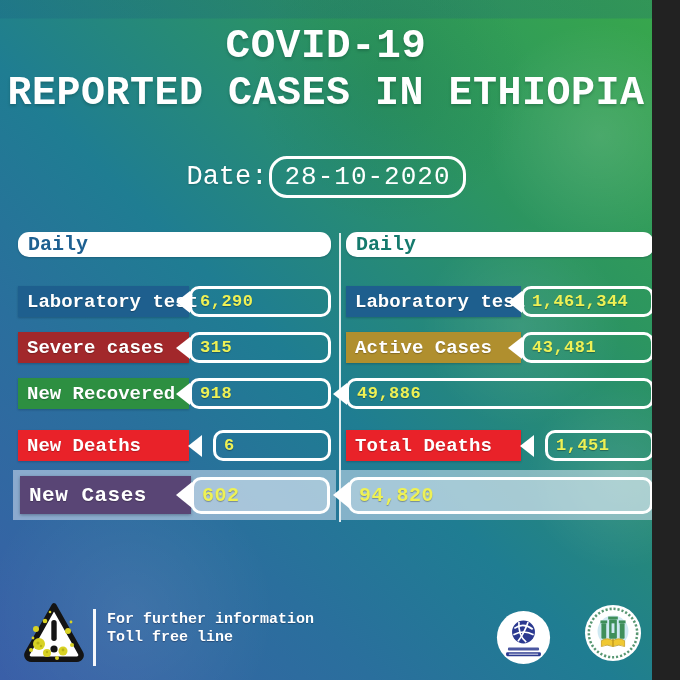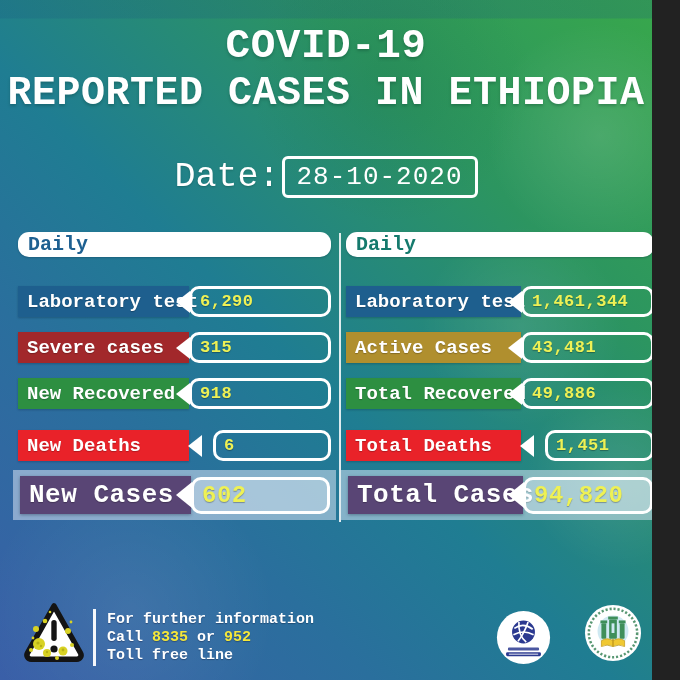--- a/index.html
+++ b/index.html
@@ -16,22 +16,22 @@
       linear-gradient(45deg, #3a5fa8 0%, #2a6f9d 28%, #1f7d92 46%, #2c9560 74%, #38a74c 100%);
   }
   
   .title{position:absolute;top:22px;left:0;width:100%;text-align:center;color:#fff;
          font-weight:bold;line-height:48px;letter-spacing:0.5px;
          text-shadow:0 2px 3px rgba(0,40,30,0.25);}
   .title .l1{font-size:41px;}
   .title .l2{font-size:40px;}
   
   .date-row{position:absolute;top:156px;left:0;width:100%;display:flex;justify-content:center;align-items:center;}
-  .date-label{color:#fff;font-size:35px;margin-right:2px;text-shadow:0 1px 2px rgba(0,40,30,0.25);}
-  .date-box{border:3px solid #fff;border-radius:6px;padding:3px 12px;color:#fff;font-size:26px;
+  .date-label{color:#fff;font-size:27px;margin-right:2px;text-shadow:0 1px 2px rgba(0,40,30,0.25);}
+  .date-box{border:3px solid #fff;border-radius:18px;padding:3px 12px;color:#fff;font-size:26px;
             letter-spacing:1px;}
   
   .col{position:absolute;top:232px;height:292px;}
   .col-daily{left:18px;width:313px;}
   .col-total{left:346px;width:308px;}
   .col-divider{position:absolute;left:339px;top:233px;width:2px;height:289px;background:rgba(255,255,255,0.85);}
   .colhead{height:25px;background:#fff;display:flex;align-items:center;padding-left:10px;
            font-size:20px;font-weight:bold;box-shadow:0 1px 2px rgba(0,30,50,0.25);border-radius:11px;}
   .row{position:absolute;left:0;right:0;display:flex;align-items:center;}
   .r1{top:54px;} .r2{top:100px;} .r3{top:146px;} .r4{top:198px;gap:12px;}
@@ -43,24 +43,24 @@
          border-right:14px solid #fff;margin-left:-13px;position:relative;z-index:2;flex:none;}
   .vbox{flex:1;height:31px;box-sizing:border-box;border:3px solid #fff;border-radius:10px;margin-left:-1px;
         display:flex;align-items:center;padding-left:8px;overflow:hidden;}
   .val{color:#eef155;font-size:17px;font-weight:bold;letter-spacing:0.5px;white-space:nowrap;
        text-shadow:0 1px 1px rgba(0,0,0,0.3);}
   
   .band{position:absolute;left:-5px;right:-5px;top:238px;height:50px;background:rgba(222,232,248,0.52);
         display:flex;align-items:center;padding-left:7px;padding-right:6px;box-sizing:border-box;}
   .col-total .band{right:-16px;padding-right:17px;}
   .band .bar{height:38px;box-shadow:0 1px 3px rgba(0,20,40,0.35);}
-  .band .lbl{font-size:26px;letter-spacing:0.5px;}
+  .band .lbl{font-size:21px;letter-spacing:0.5px;}
   .band .arrow{border-top-width:13px;border-bottom-width:13px;border-right-width:16px;margin-left:-15px;}
   .band .vbox{height:37px;background:rgba(244,248,255,0.30);}
-  .band .val{font-size:24px;}
+  .band .val{font-size:20px;}
   
   .warn{position:absolute;left:22px;top:600px;width:64px;height:66px;}
   .foot-divider{position:absolute;left:93px;top:609px;width:3px;height:57px;background:rgba(255,255,255,0.95);}
   .info{position:absolute;left:107px;top:611px;color:#fff;font-size:15px;font-weight:bold;line-height:18px;
         text-shadow:0 1px 1px rgba(0,0,30,0.3);}
   .phone{color:#f5e83a;}
   .logo{position:absolute;}
   .logo-moh{left:496px;top:610px;width:55px;height:55px;}
   .logo-ephi{left:584px;top:604px;width:58px;height:58px;}
 </style>
@@ -152,43 +152,37 @@
       <div class="bar" style="background-color: rgb(176, 143, 46);">
         <span class="lbl">Active Cases</span>
       </div>
       <div class="arrow"></div>
       <div class="vbox">
         <span class="val">43,481</span>
       </div>
     </div>
 
     <div class="row r3">
-      <div class="bar" style="background-color: rgb(45, 143, 65);">
-        <span class="lbl">Total Recovered</span>
-      </div>
       <div class="arrow"></div>
       <div class="vbox">
         <span class="val">49,886</span>
       </div>
     </div>
 
     <div class="row r4">
       <div class="bar" style="background-color: rgb(233, 34, 41);">
         <span class="lbl">Total Deaths</span>
       </div>
       <div class="arrow"></div>
       <div class="vbox">
         <span class="val">1,451</span>
       </div>
     </div>
 
     <div class="band">
-      <div class="bar" style="background-color: rgb(89, 69, 117);">
-        <span class="lbl">Total Cases</span>
-      </div>
       <div class="arrow"></div>
       <div class="vbox">
         <span class="val">94,820</span>
       </div>
     </div>
   </div>
 
   <svg class="warn" viewBox="0 0 64 66">
     <path d="M32 6 L58.5 53 a4.2 4.2 0 0 1 -3.6 6.3 H9.1 a4.2 4.2 0 0 1 -3.6 -6.3 Z" fill="#ffffff" stroke="#141414" stroke-width="5.5" stroke-linejoin="round"></path>
     <rect x="29.3" y="20" width="5.4" height="21" rx="2.7" fill="#141414"></rect>
@@ -212,21 +206,20 @@
         <circle cx="19" cy="46" r="1.2"></circle>
         <circle cx="41" cy="50" r="1.4"></circle>
         <circle cx="25" cy="52" r="1.2"></circle>
     </g>
   </svg>
 
   <div class="foot-divider"></div>
 
   <div class="info">
     <div>For further information</div>
-    <div><span>Call </span><span class="phone">8335</span><span> or </span><span class="phone">952</span></div>
     <div>Toll free line</div>
   </div>
 
   <svg class="logo logo-moh" viewBox="0 0 60 60">
     <circle cx="30" cy="30" r="29" fill="#ffffff"></circle>
     <circle cx="30" cy="24" r="12.5" fill="#2b3990"></circle>
     <g stroke="#ffffff" stroke-width="1.8" fill="none">
       <path d="M20 20 q10 -7 20 1"></path>
       <path d="M19 27 q11 -6 22 0"></path>
       <path d="M24 34 q7 -9 11 -21"></path>

